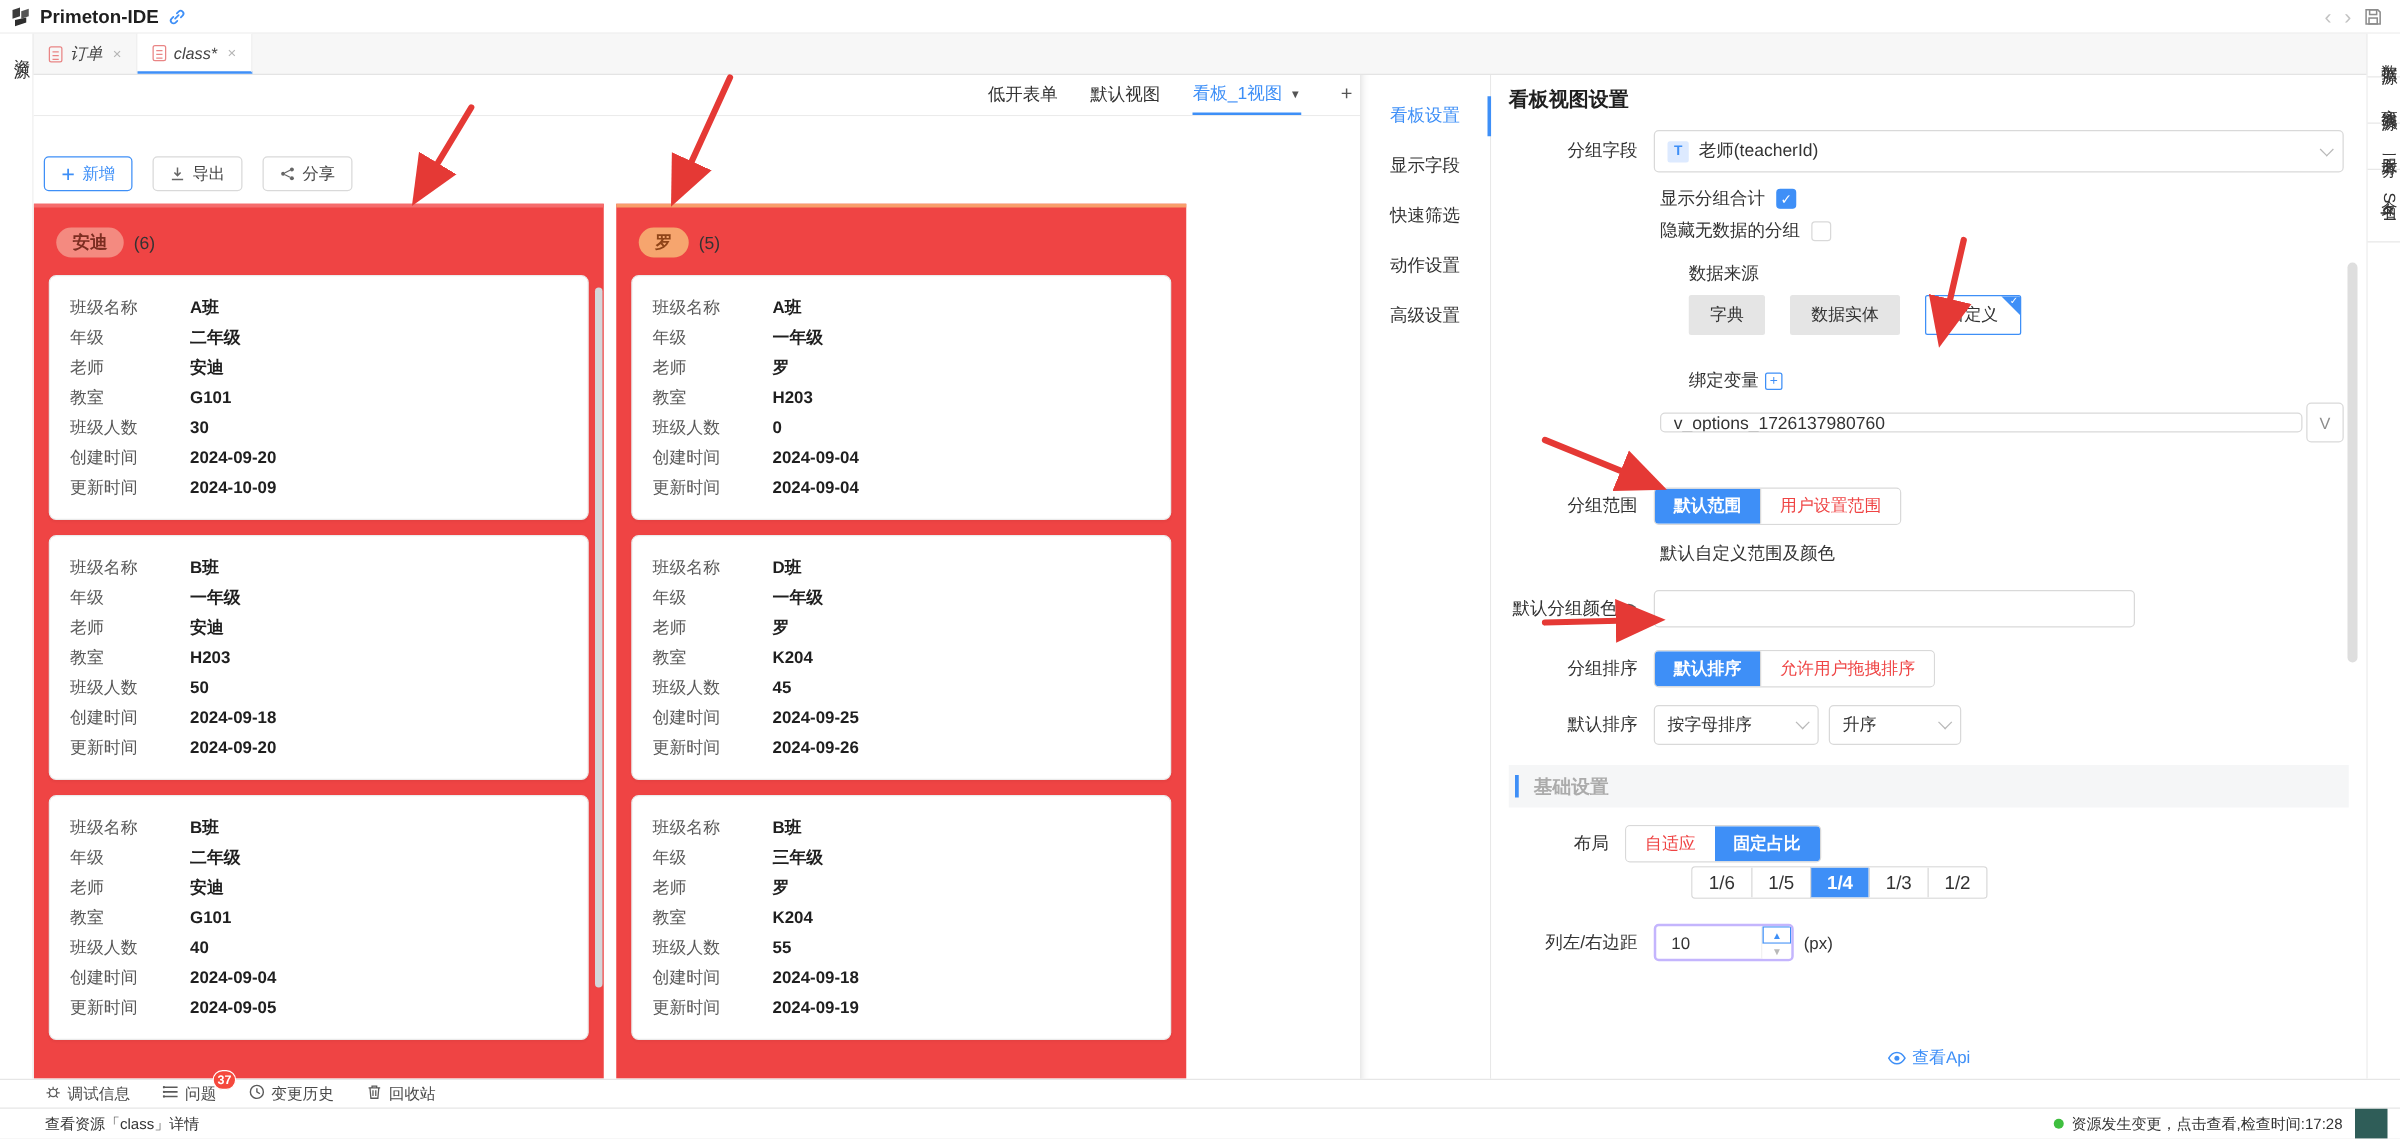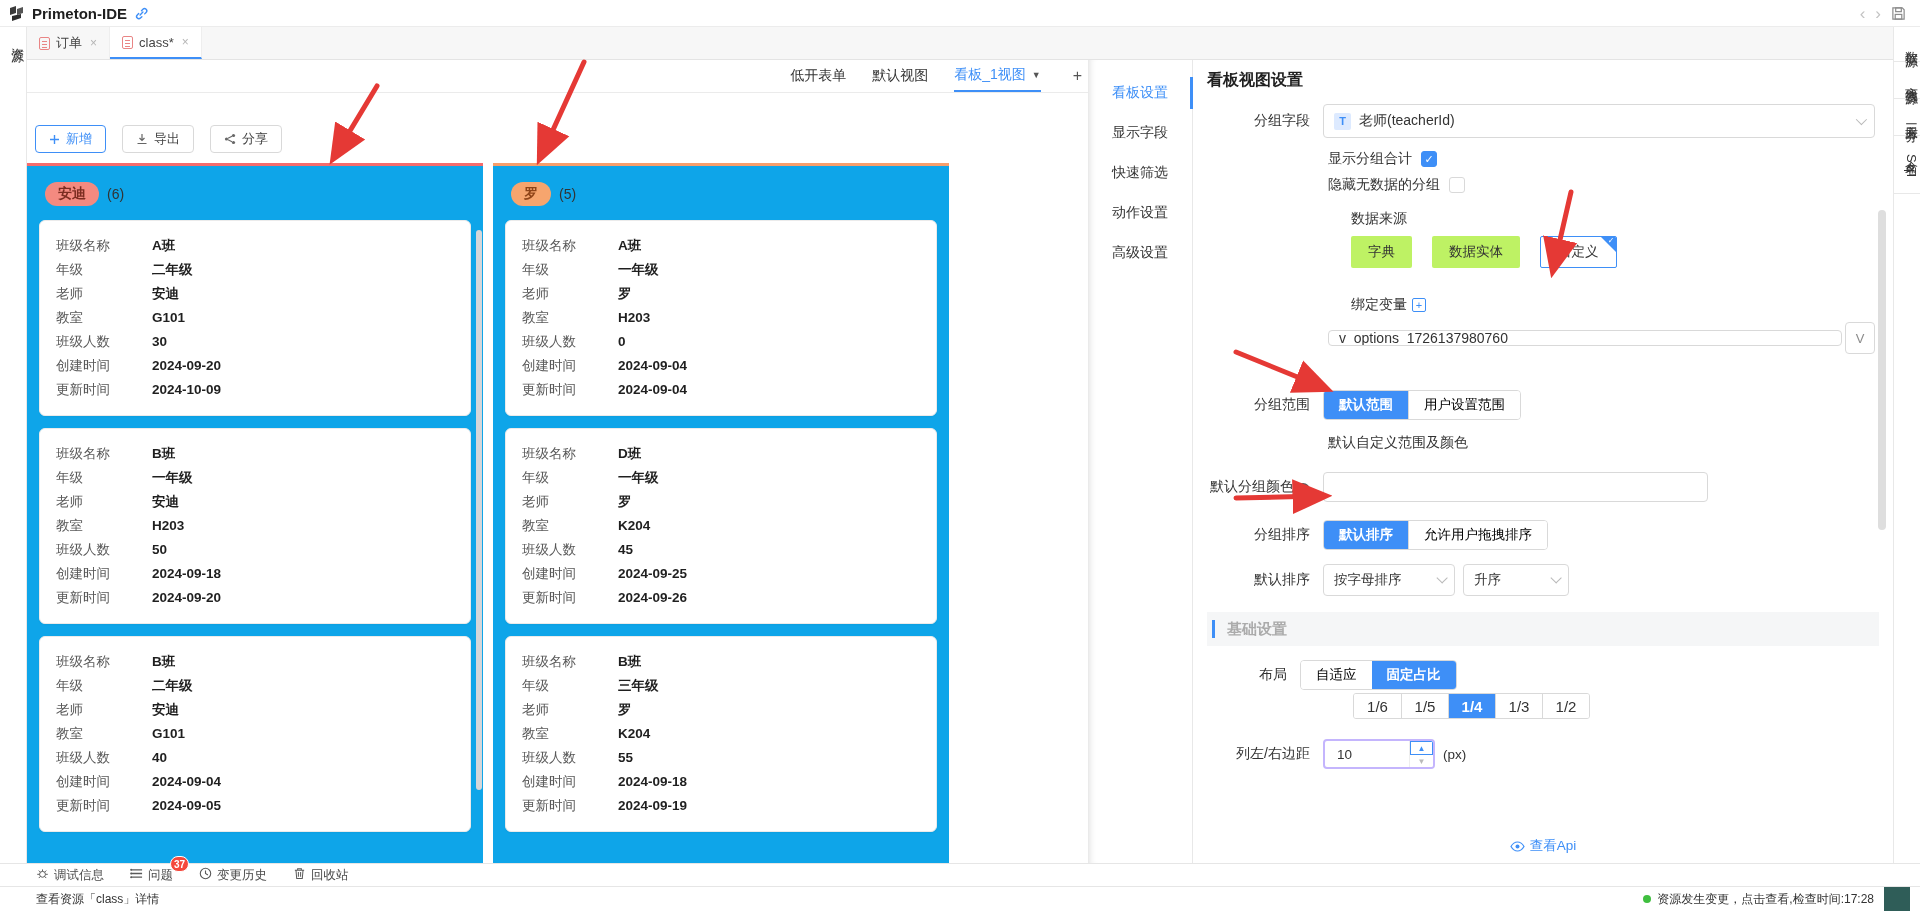--- a/index.html
+++ b/index.html
@@ -16,21 +16,21 @@
   .nav-arrow { color:#c3c3c3; font-size:17px; line-height:1; cursor:pointer; }
 
   
   .left-rail { position:absolute; top:27px; left:0; width:27px; height:836px; background:#fff; border-right:1px solid #e8e8e8; }
   .v-text { writing-mode:vertical-rl; letter-spacing:3px; font-size:13px; color:#333; margin:10px auto 0 auto; text-align:center; width:100%; }
   .right-rail { position:absolute; top:27px; right:0; width:27px; height:836px; background:#fff; border-left:1px solid #e8e8e8; }
   .rail-item { writing-mode:vertical-rl; font-size:13px; color:#333; padding:14px 0; width:100%; text-align:center; border-bottom:1px solid #e8e8e8; letter-spacing:2px; cursor:pointer; }
 
   
   .tabstrip { position:absolute; top:27px; left:27px; width:1866px; height:33px; background:#f7f7f7; border-bottom:1px solid #e4e4e4; display:flex; align-items:stretch; }
-  .etab { display:flex; align-items:center; gap:6px; padding:0 12px; font-size:13px; color:#444; border-right:1px solid #eee; cursor:pointer; }
+  .etab { display:flex; align-items:center; gap:6px; padding:0 12px; font-size:13px; color:#444; border-right:1px solid #eee; cursor:pointer;font-style:italic; }
   .etab.active { background:#fff; border-bottom:2px solid #3e8ff7; }
   .doc-ic { width:11px; height:13px; border:1px solid #e98585; border-radius:2px; position:relative; flex:none; }
   .doc-ic::before { content:""; position:absolute; left:2px; right:2px; top:3px; height:1px; background:#e98585; box-shadow:0 3px 0 #e98585, 0 6px 0 #e98585; }
   .etab .close { color:#b5b5b5; font-size:12px; margin-left:2px; }
 
   
   .content { position:absolute; top:60px; left:27px; width:1866px; height:803px; background:#fff; }
 
   .kanban-pane { position:absolute; left:0; top:0; width:1061px; height:803px; background:#fff; }
   .view-tabs { height:33px; border-bottom:1px solid #ebebeb; display:flex; align-items:stretch; justify-content:flex-end; gap:26px; background:#fff; }
@@ -39,21 +39,21 @@
   .vtab .caret { font-size:9px; color:#555; margin-left:6px; }
   .vtab-plus { display:flex; align-items:center; color:#555; font-size:16px; cursor:pointer; padding:0 6px; }
 
   .board { position:absolute; top:33px; left:0; right:0; bottom:0; background:#fff; overflow:hidden; }
   .board-toolbar { margin:32px 0 0 8px; display:flex; gap:16px; }
   .btn { height:28px; display:inline-flex; align-items:center; gap:6px; padding:0 13px; border:1px solid #d9d9d9; border-radius:4px; background:#fff; font-size:13px; color:#444; cursor:pointer; font-family:inherit; }
   .btn.primary-ghost { border-color:#3e8ff7; color:#3e8ff7; }
   .btn svg { flex:none; }
 
   .columns { display:flex; gap:10px; margin-top:10px; height:700px; }
-  .kb-column { width:456px; background:#0ea5e9; border-top:3px solid; position:relative; padding:12px 12px 0 12px; overflow:hidden; }
+  .kb-column { width:456px; background:#ef4444; border-top:3px solid; position:relative; padding:12px 12px 0 12px; overflow:hidden; }
   .col-head { display:flex; align-items:center; gap:8px; margin:4px 0 14px 6px; }
   .pill { border-radius:14px; padding:3px 13px; font-size:14px; font-weight:bold; }
   .col-count { font-size:14px; color:#333; }
   .kb-card { background:#fff; border:1px solid #ebebeb; border-radius:6px; box-shadow:0 1px 2px rgba(0,0,0,0.04); padding:13px 16px; margin-bottom:12px; cursor:pointer; }
   .kv-row { display:flex; line-height:24px; font-size:13.5px; }
   .kv-label { width:96px; color:#595959; flex:none; }
   .kv-value { color:#1f1f1f; font-weight:bold; }
   .col-scrollbar { position:absolute; right:1px; top:64px; width:6px; height:560px; background:#d4d6d9; border-radius:3px; cursor:pointer; }
 
   
@@ -78,33 +78,33 @@
   .t-icon { width:17px; height:17px; background:#ddeaff; color:#3e8ff7; border-radius:2px; font-size:11px; font-weight:bold; display:flex; align-items:center; justify-content:center; }
   .dd-value { font-size:14px; color:#333; flex:1; }
   .chev { width:8px; height:8px; border-right:1.5px solid #b9b9b9; border-bottom:1.5px solid #b9b9b9; transform:rotate(45deg) translateY(-2px); flex:none; }
 
   .cb-line { display:flex; align-items:center; gap:9px; font-size:14px; color:#333; }
   .checkbox { width:16px; height:16px; border-radius:3px; border:1px solid #d9d9d9; background:#fff; display:flex; align-items:center; justify-content:center; cursor:pointer; }
   .checkbox.checked { background:#3e8ff7; border-color:#3e8ff7; color:#fff; font-size:11px; }
 
   .plain-label { font-size:14px; color:#333; }
   .src-btns { display:flex; gap:20px; }
-  .src-btn { height:32px; padding:0 17px; background:#bef264; border:none; border-radius:2px; font-size:13.5px; color:#333; cursor:pointer; font-family:inherit; position:relative; }
+  .src-btn { height:32px; padding:0 17px; background:#e5e5e5; border:none; border-radius:2px; font-size:13.5px; color:#333; cursor:pointer; font-family:inherit; position:relative; }
   .src-btn.selected { background:#fff; border:1px solid #3e8ff7; overflow:hidden; }
   .src-corner { position:absolute; top:0; right:0; width:0; height:0; border-top:15px solid #3e8ff7; border-left:15px solid transparent; }
   .src-check { position:absolute; top:-1px; right:1px; color:#fff; font-size:8px; }
 
   .bindvar-line { display:flex; align-items:center; gap:5px; font-size:14px; color:#333; }
   .addbox-ic { width:14px; height:14px; border:1px solid #3e8ff7; border-radius:2px; color:#3e8ff7; font-size:11px; line-height:12px; text-align:center; }
   .input-row { display:flex; align-items:center; gap:3px; }
   .text-input { flex:1; height:16px; border:1px solid #d9d9d9; border-radius:4px; padding:0 10px; font-size:14px; color:#333; font-family:inherit; outline:none; background:#fff; }
   .v-btn { width:30px; height:32px; border:1px solid #d9d9d9; border-radius:4px; background:#fff; color:#8c8c8c; font-size:13px; cursor:pointer; font-family:inherit; }
 
   .seg { display:inline-flex; border:1px solid #d9d9d9; border-radius:4px; overflow:hidden; height:30px; }
-  .seg-btn { padding:0 15px; background:#fff; border:none; font-size:13.5px; color:#000000; cursor:pointer; font-family:inherit; display:flex; align-items:center; }
+  .seg-btn { padding:0 15px; background:#fff; border:none; font-size:13.5px; color:#ef4444; cursor:pointer; font-family:inherit; display:flex; align-items:center; }
   .seg-btn + .seg-btn { border-left:1px solid #d9d9d9; }
   .seg-btn.on { background:#3e8ff7; color:#fff; font-weight:bold; border-left:none; }
 
   .info-ic { display:inline-flex; width:14px; height:14px; background:#595959; color:#fff; border-radius:50%; font-size:9px; align-items:center; justify-content:center; font-weight:bold; margin-left:2px; vertical-align:-2px; }
   .color-input { width:385px; height:30px; border:1px solid #d9d9d9; border-radius:4px; background:#fff; }
 
   .select { height:32px; border:1px solid #d9d9d9; border-radius:4px; display:flex; align-items:center; padding:0 10px; gap:8px; font-size:13.5px; color:#333; cursor:pointer; background:#fff; }
   .select .chev { transform:rotate(45deg) translateY(-3px); }
 
   .fractions { display:inline-flex; border:1px solid #d9d9d9; border-radius:3px; overflow:hidden; height:26px; margin-left:160px; }

